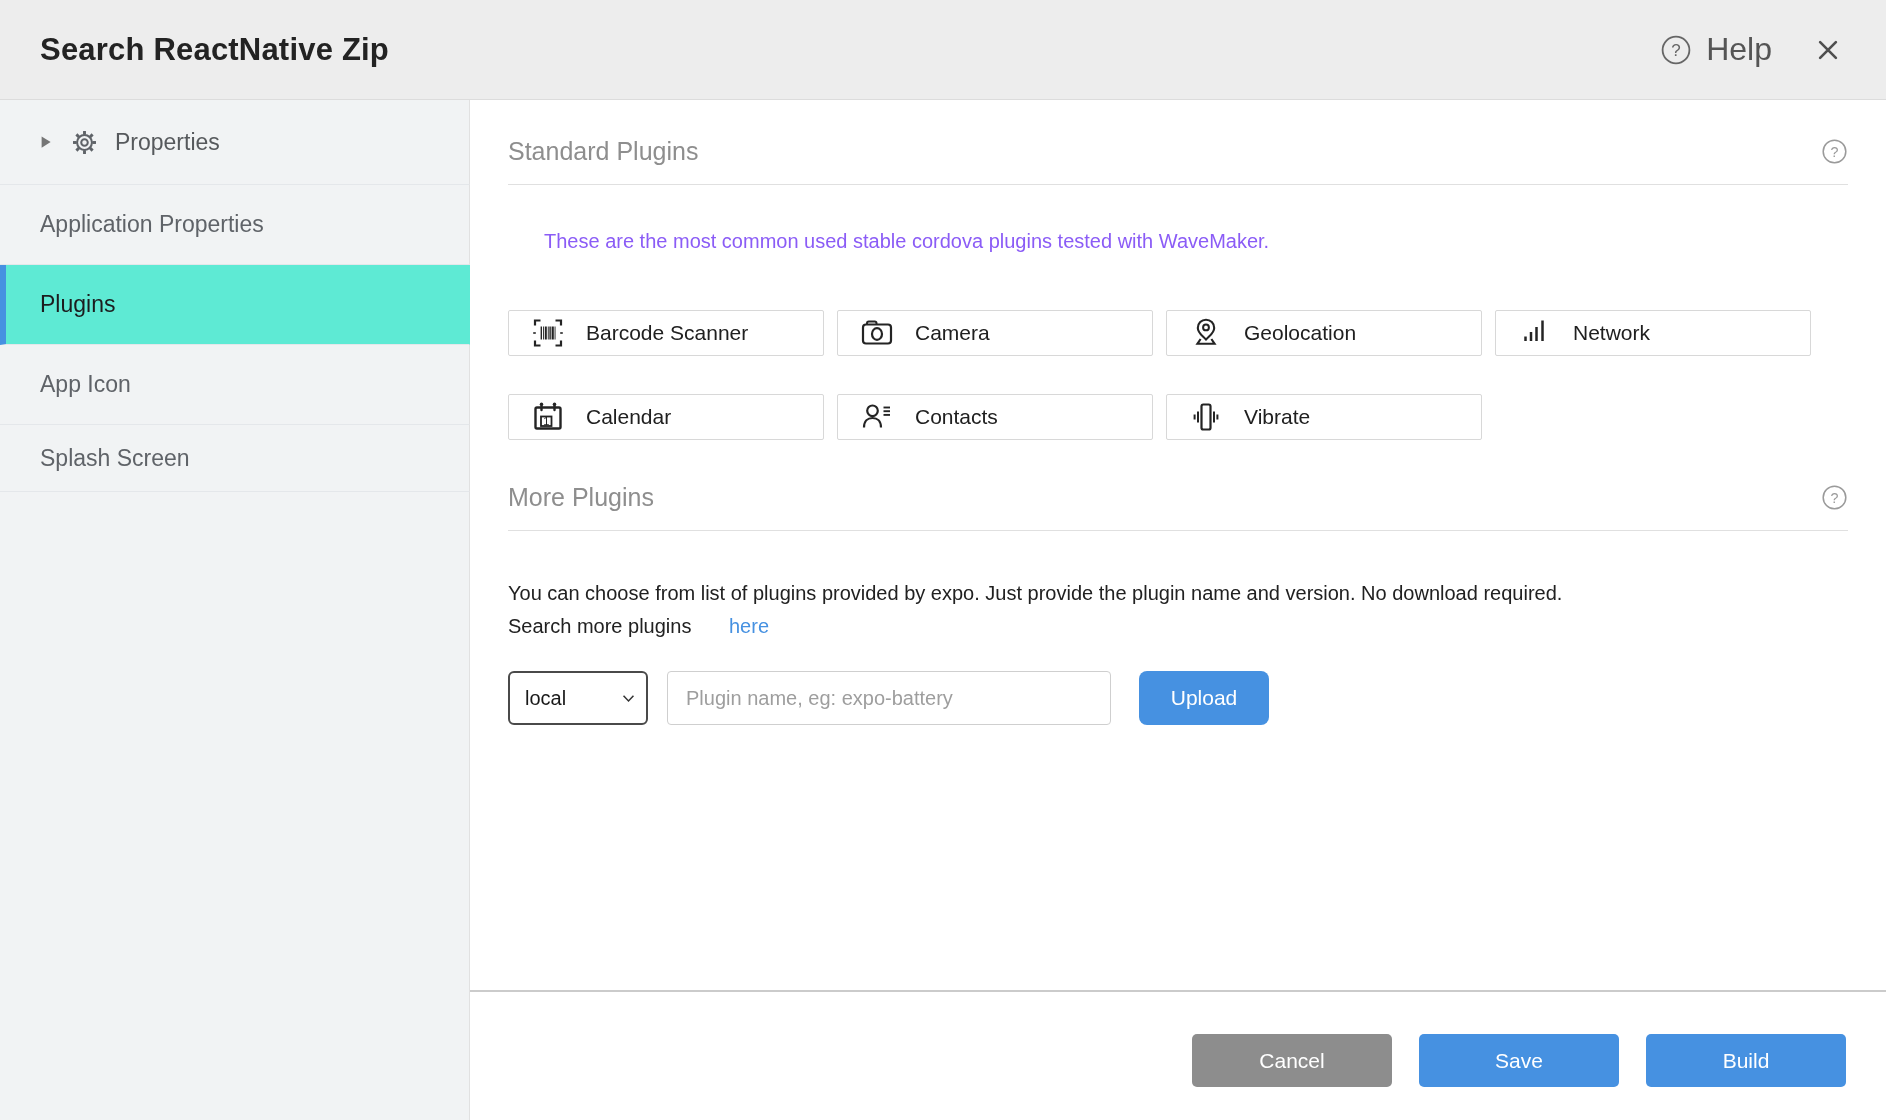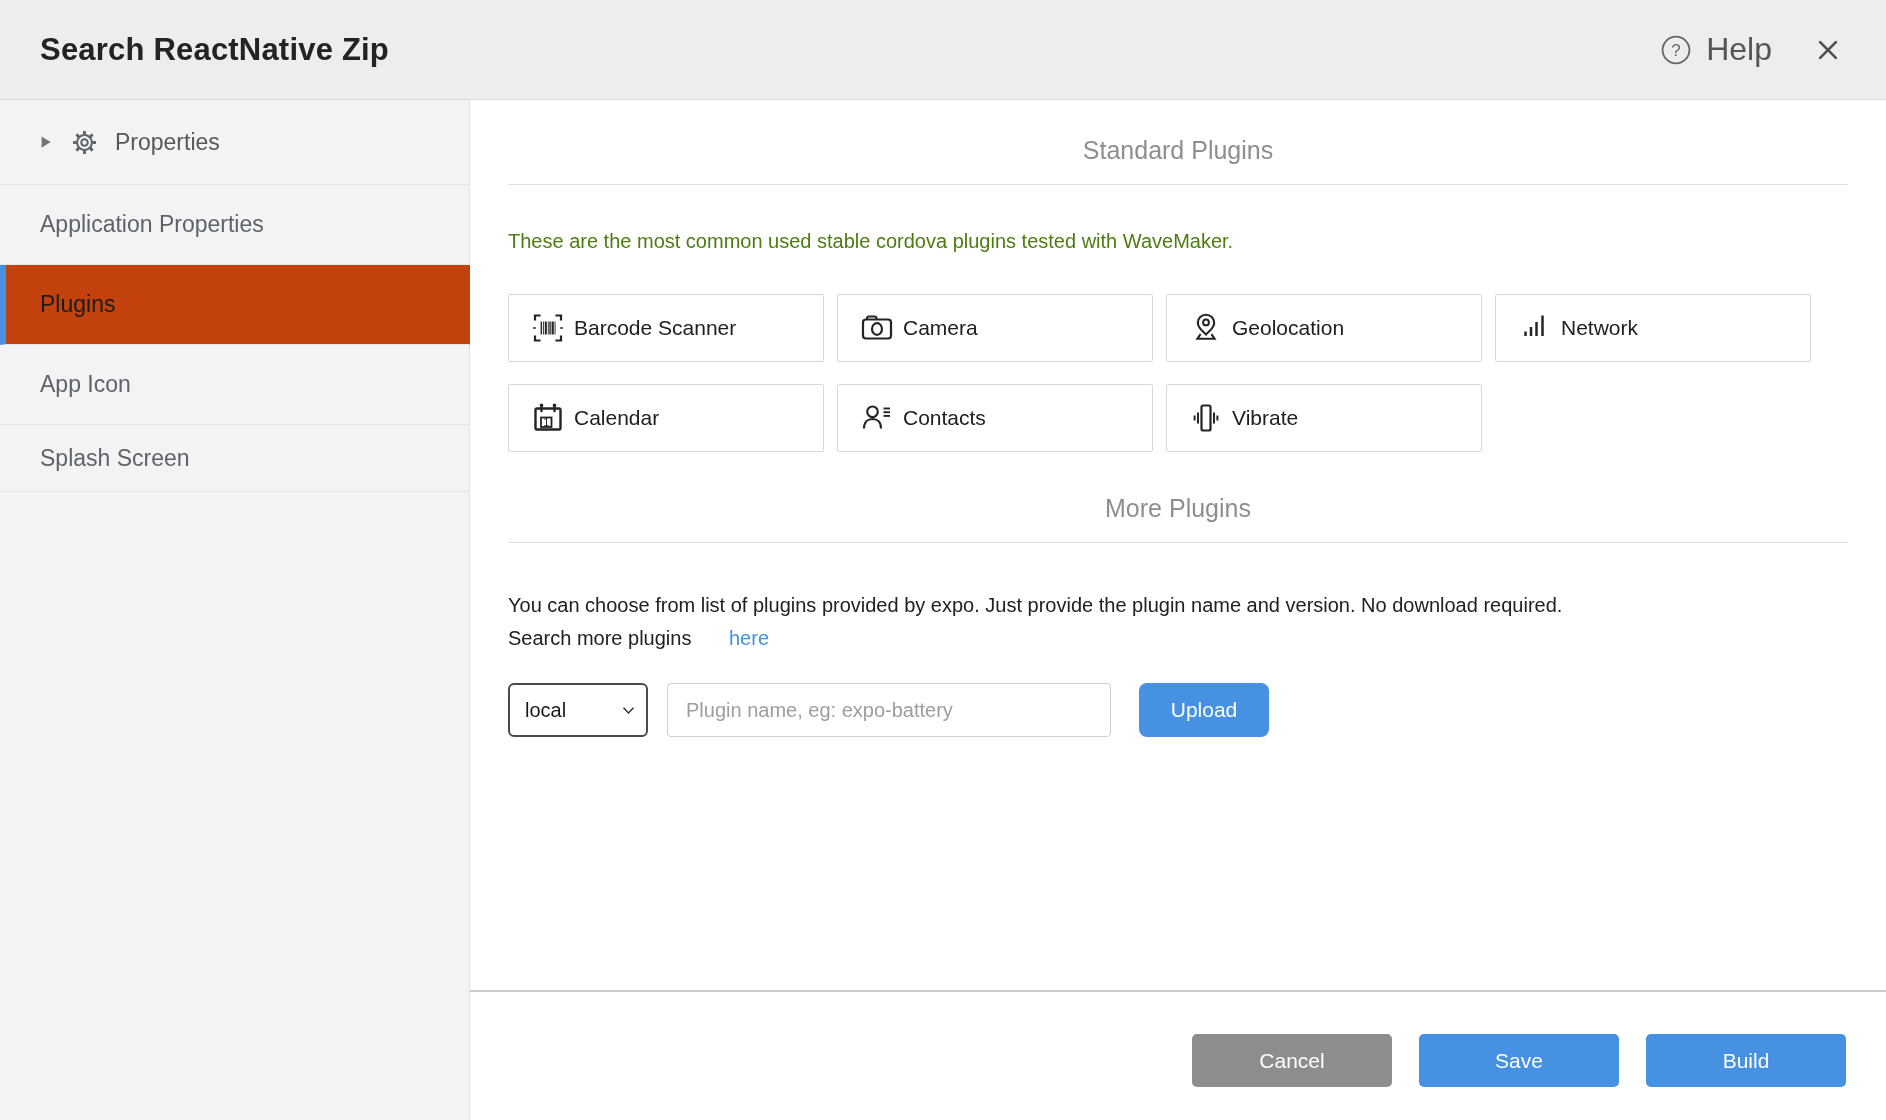--- a/index.html
+++ b/index.html
@@ -35,42 +35,42 @@
   
   .sidebar{width:470px;flex:none;display:flex;flex-direction:column;font-size:23px;}
   .side-item{
     height:80px;flex:none;background:var(--sidebar-bg);
     border-bottom:1px solid var(--divider);border-right:1px solid #e1e1e1;
     display:flex;align-items:center;padding-left:40px;color:#5f6368;cursor:pointer;
   }
   .side-item.expander{height:85px;padding-left:36px;gap:17px;color:#56595c;}
   .side-item.last{height:67px;}
   .side-item.active{
-    background:#c2410c;border-right-color:transparent;
+    background:#5eead4;border-right-color:transparent;
     border-left:6px solid var(--accent);padding-left:34px;color:#1c1c1e;
   }
   .caret{width:18px;height:18px;color:#757575;}
   .gearic{width:27px;height:27px;color:#5f6368;}
   .side-filler{flex:1;background:var(--sidebar-bg);border-right:1px solid #e1e1e1;}
 
   
   .main{flex:1;display:flex;flex-direction:column;background:#fff;min-width:0;}
   .scroll{flex:1;padding:36px 38px 0 38px;overflow:hidden;}
-  .sec-head{display:flex;align-items:center;justify-content:space-between;height:30px;flex-direction:column;}
+  .sec-head{display:flex;align-items:center;justify-content:space-between;height:30px;}
   .sec-head h2{margin:0;font-size:25px;font-weight:400;color:#8e8e8e;}
   .qmark{width:27px;height:27px;color:#9a9a9a;cursor:pointer;}
   .rule{border:none;border-top:1px solid #e0e0e0;margin:18px 0 0 0;}
-  .desc{font-size:20px;color:#4d7c0f;margin-top:44px;line-height:24px;}
+  .desc{font-size:20px;color:#8b5cf6;margin-top:44px;line-height:24px;margin-left:36px;}
   .desc2{font-size:20px;color:#212121;margin-top:46px;line-height:33px;}
   .link{color:var(--accent);cursor:pointer;text-decoration:none;margin-left:32px;}
 
   .grid{margin-top:41px;display:flex;flex-wrap:wrap;gap:22px 13px;width:1330px;}
   .card{
-    width:316px;height:68px;border:1px solid #d8d8d8;border-radius:2px;background:#fff;
-    display:flex;align-items:center;padding-left:21px;gap:8px;cursor:pointer;
+    width:316px;height:46px;border:1px solid #d8d8d8;border-radius:2px;background:#fff;
+    display:flex;align-items:center;padding-left:21px;gap:20px;cursor:pointer;margin-top:16px;
   }
   .card .pic{width:36px;height:36px;flex:none;color:#242424;}
   .card .lbl{font-size:21px;color:#202020;}
 
   .more{margin-top:42px;}
   .controls{margin-top:28px;display:flex;align-items:center;}
   .sel-wrap{position:relative;width:140px;height:54px;flex:none;}
   .sel-wrap select{
     width:100%;height:100%;appearance:none;-webkit-appearance:none;
     border:2px solid #4a4a4a;border-radius:6px;background:#fff;color:#191919;

